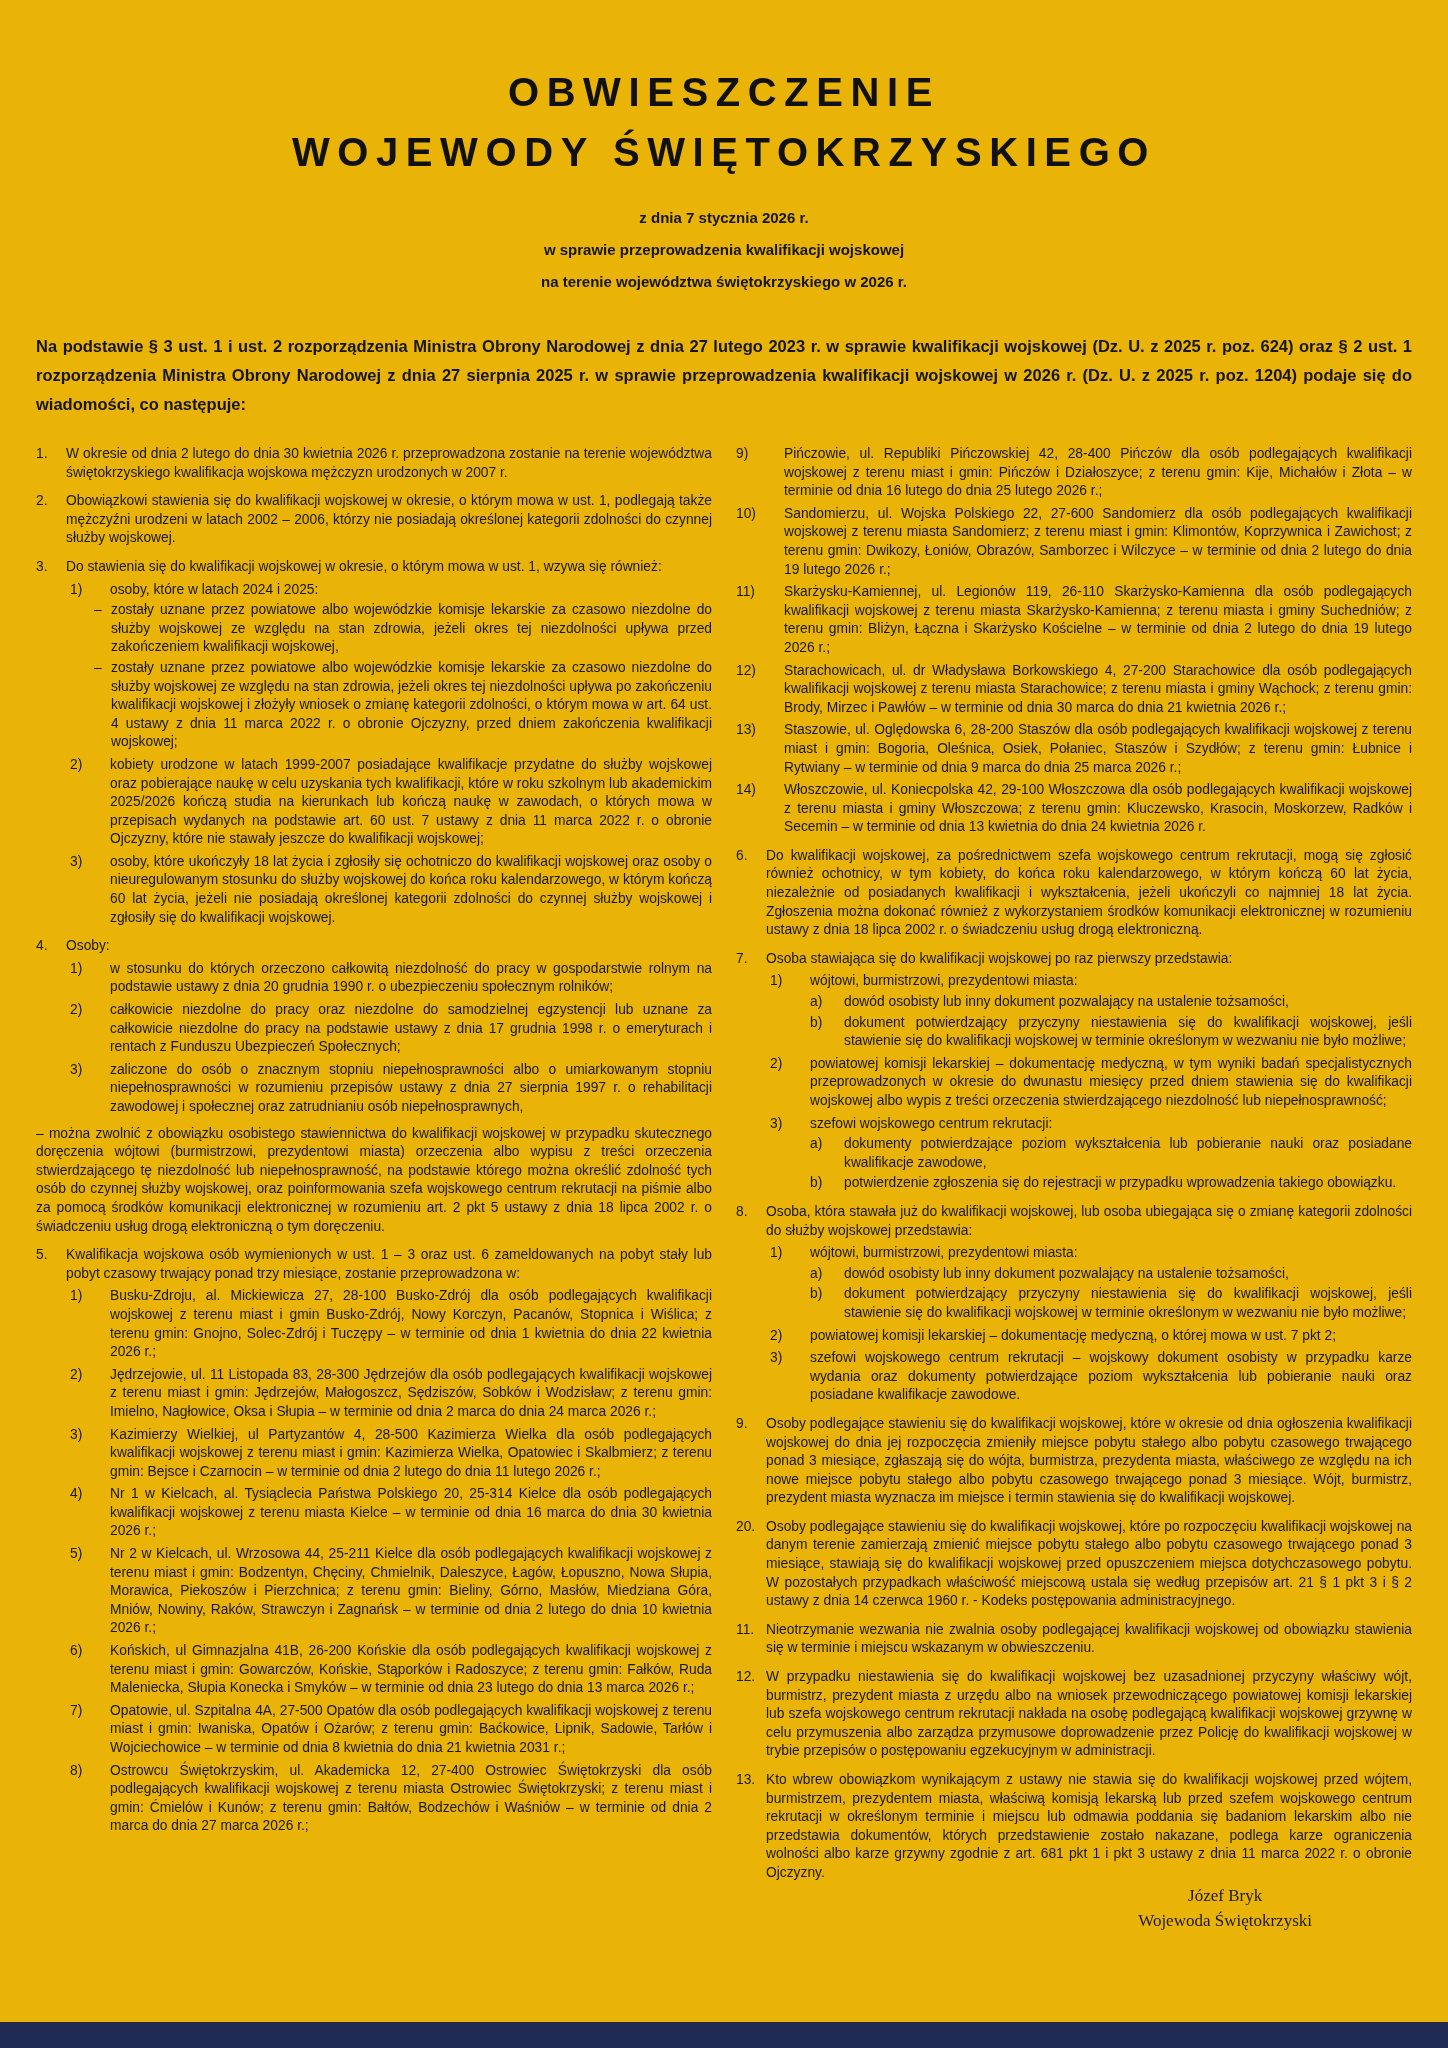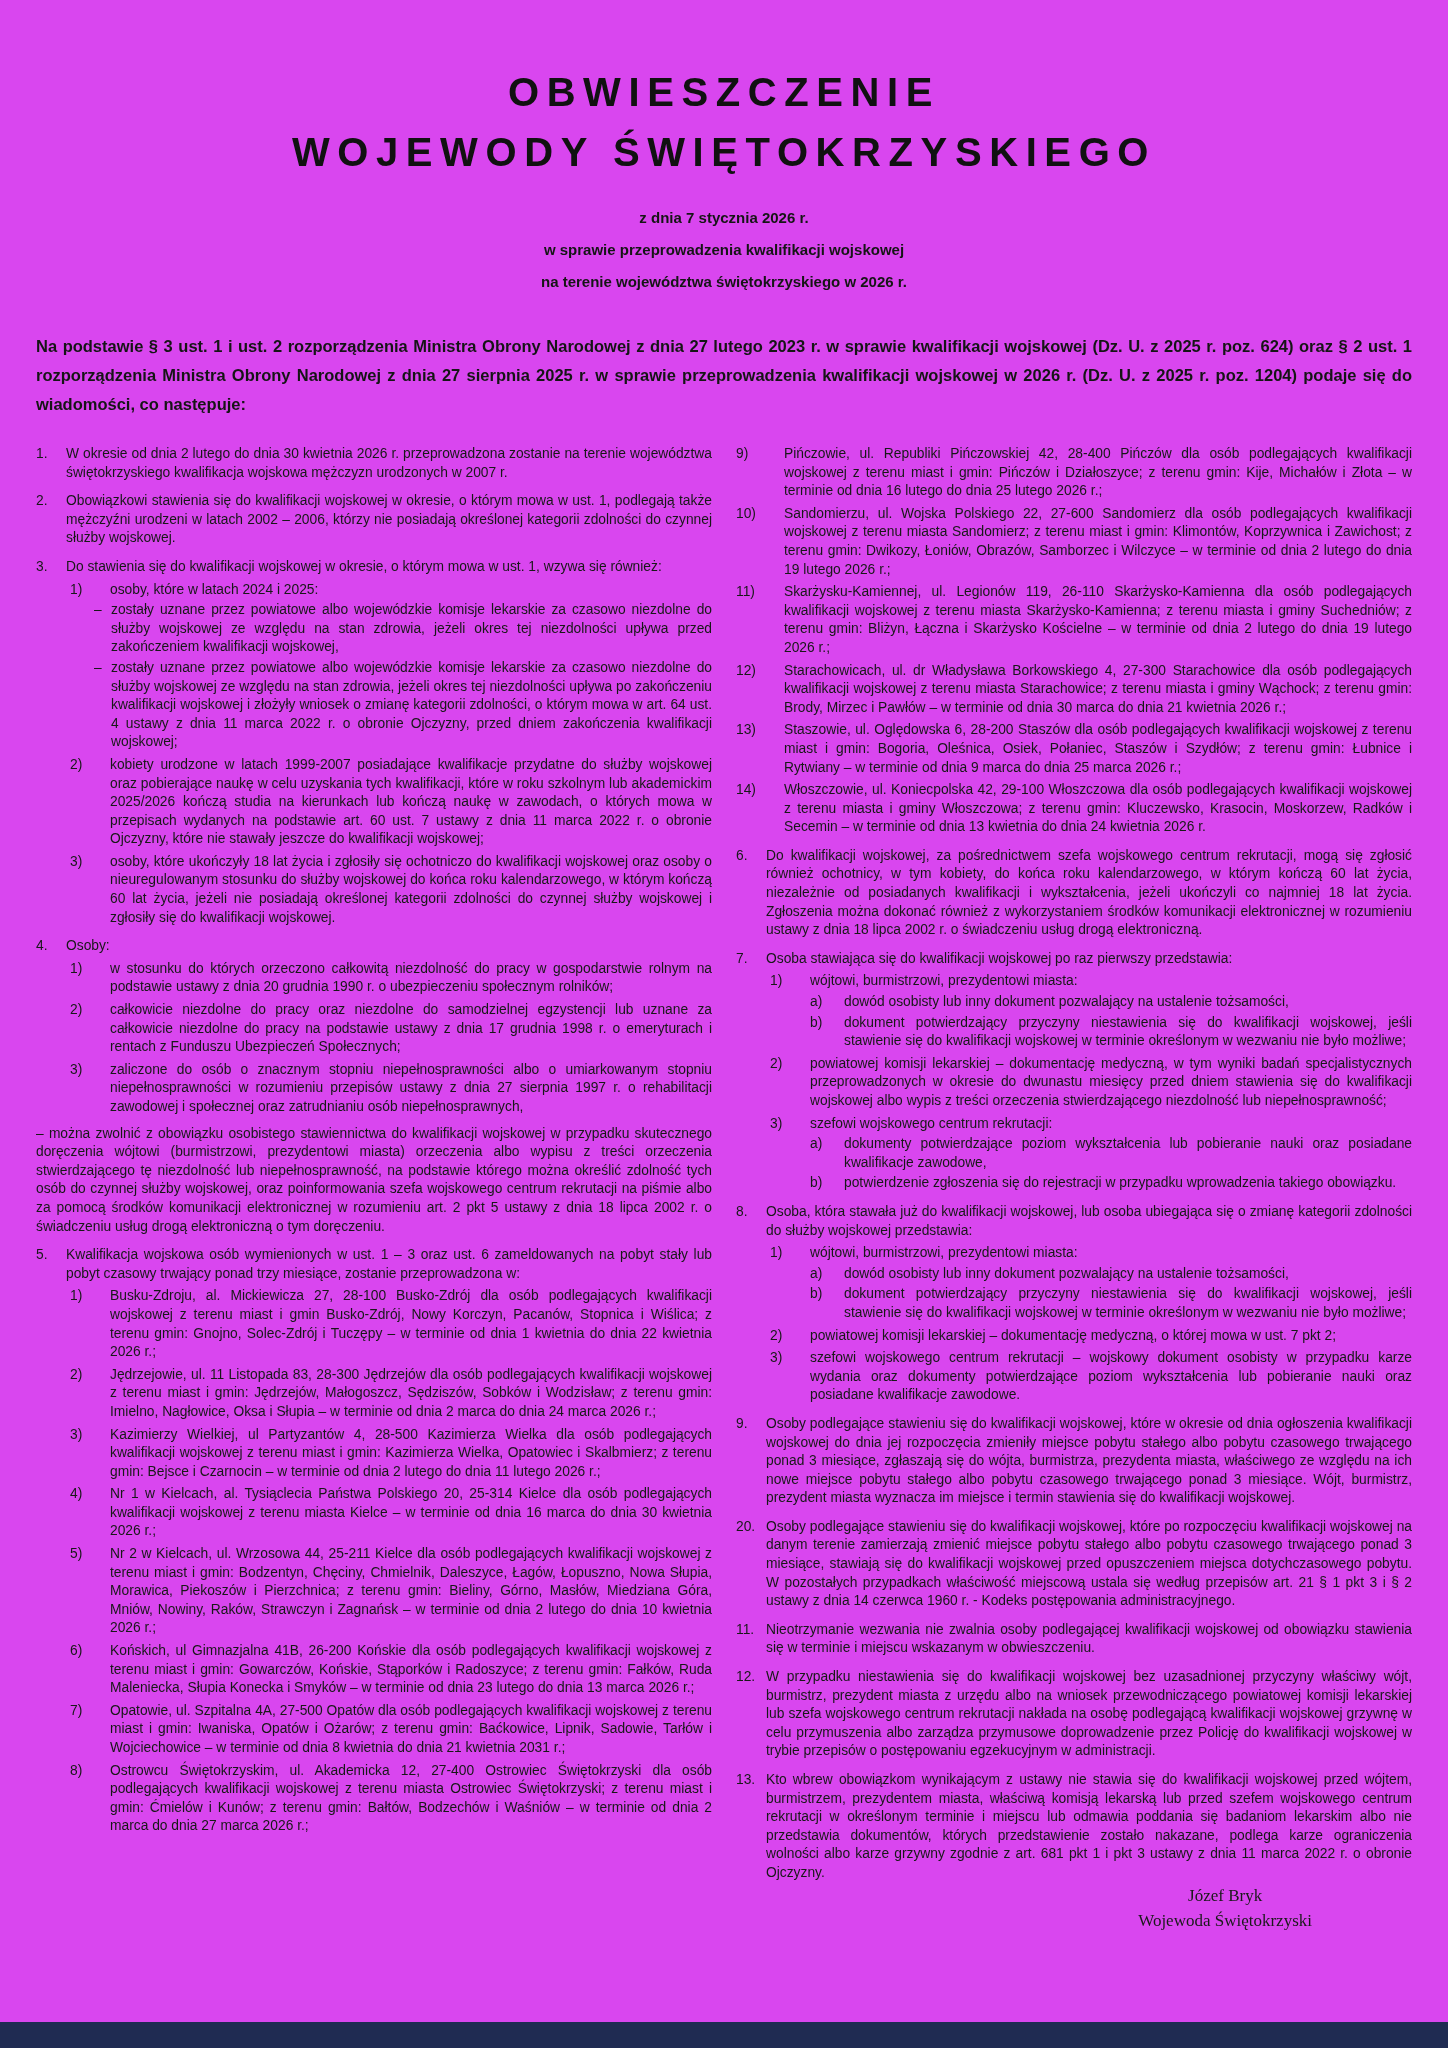--- a/index.html
+++ b/index.html
@@ -1,21 +1,21 @@
 <!DOCTYPE html>
 <html lang="pl"><head>
 <meta charset="utf-8">
 <style>
   html,body{margin:0;padding:0;background:#ffffff;}
   .page{
     position:relative;
     width:1448px;height:2048px;
     box-sizing:border-box;
     margin:0 auto;
-    background:#d946ef;
+    background:#eab308;
     color:#161616;
     font-family:"Liberation Sans","DejaVu Sans",sans-serif;
     padding:62px 36px 0 36px;
     overflow:hidden;
   }
   
   .doc-header{text-align:center;}
   .title-line{
     font-weight:bold;
     font-size:40px;
@@ -200,21 +200,21 @@
         <div class="blk n1r">
           <span class="num">10)</span>
           <span class="txt">Sandomierzu, ul. Wojska Polskiego 22, 27-600 Sandomierz dla osób podlegających kwalifikacji wojskowej z terenu miasta Sandomierz; z terenu miast i gmin: Klimontów, Koprzywnica i Zawichost; z terenu gmin: Dwikozy, Łoniów, Obrazów, Samborzec i Wilczyce – w terminie od dnia 2 lutego do dnia 19 lutego 2026 r.;</span>
         </div>
         <div class="blk n1r">
           <span class="num">11)</span>
           <span class="txt">Skarżysku-Kamiennej, ul. Legionów 119, 26-110 Skarżysko-Kamienna dla osób podlegających kwalifikacji wojskowej z terenu miasta Skarżysko-Kamienna; z terenu miasta i gminy Suchedniów; z terenu gmin: Bliżyn, Łączna i Skarżysko Kościelne – w terminie od dnia 2 lutego do dnia 19 lutego 2026 r.;</span>
         </div>
         <div class="blk n1r">
           <span class="num">12)</span>
-          <span class="txt">Starachowicach, ul. dr Władysława Borkowskiego 4, 27-300 Starachowice dla osób podlegających kwalifikacji wojskowej z terenu miasta Starachowice; z terenu miasta i gminy Wąchock; z terenu gmin: Brody, Mirzec i Pawłów – w terminie od dnia 30 marca do dnia 21 kwietnia 2026 r.;</span>
+          <span class="txt">Starachowicach, ul. dr Władysława Borkowskiego 4, 27-200 Starachowice dla osób podlegających kwalifikacji wojskowej z terenu miasta Starachowice; z terenu miasta i gminy Wąchock; z terenu gmin: Brody, Mirzec i Pawłów – w terminie od dnia 30 marca do dnia 21 kwietnia 2026 r.;</span>
         </div>
         <div class="blk n1r">
           <span class="num">13)</span>
           <span class="txt">Staszowie, ul. Oględowska 6, 28-200 Staszów dla osób podlegających kwalifikacji wojskowej z terenu miast i gmin: Bogoria, Oleśnica, Osiek, Połaniec, Staszów i Szydłów; z terenu gmin: Łubnice i Rytwiany – w terminie od dnia 9 marca do dnia 25 marca 2026 r.;</span>
         </div>
         <div class="blk n1r">
           <span class="num">14)</span>
           <span class="txt">Włoszczowie, ul. Koniecpolska 42, 29-100 Włoszczowa dla osób podlegających kwalifikacji wojskowej z terenu miasta i gminy Włoszczowa; z terenu gmin: Kluczewsko, Krasocin, Moskorzew, Radków i Secemin – w terminie od dnia 13 kwietnia do dnia 24 kwietnia 2026 r.</span>
         </div>
         <div class="blk n0">

